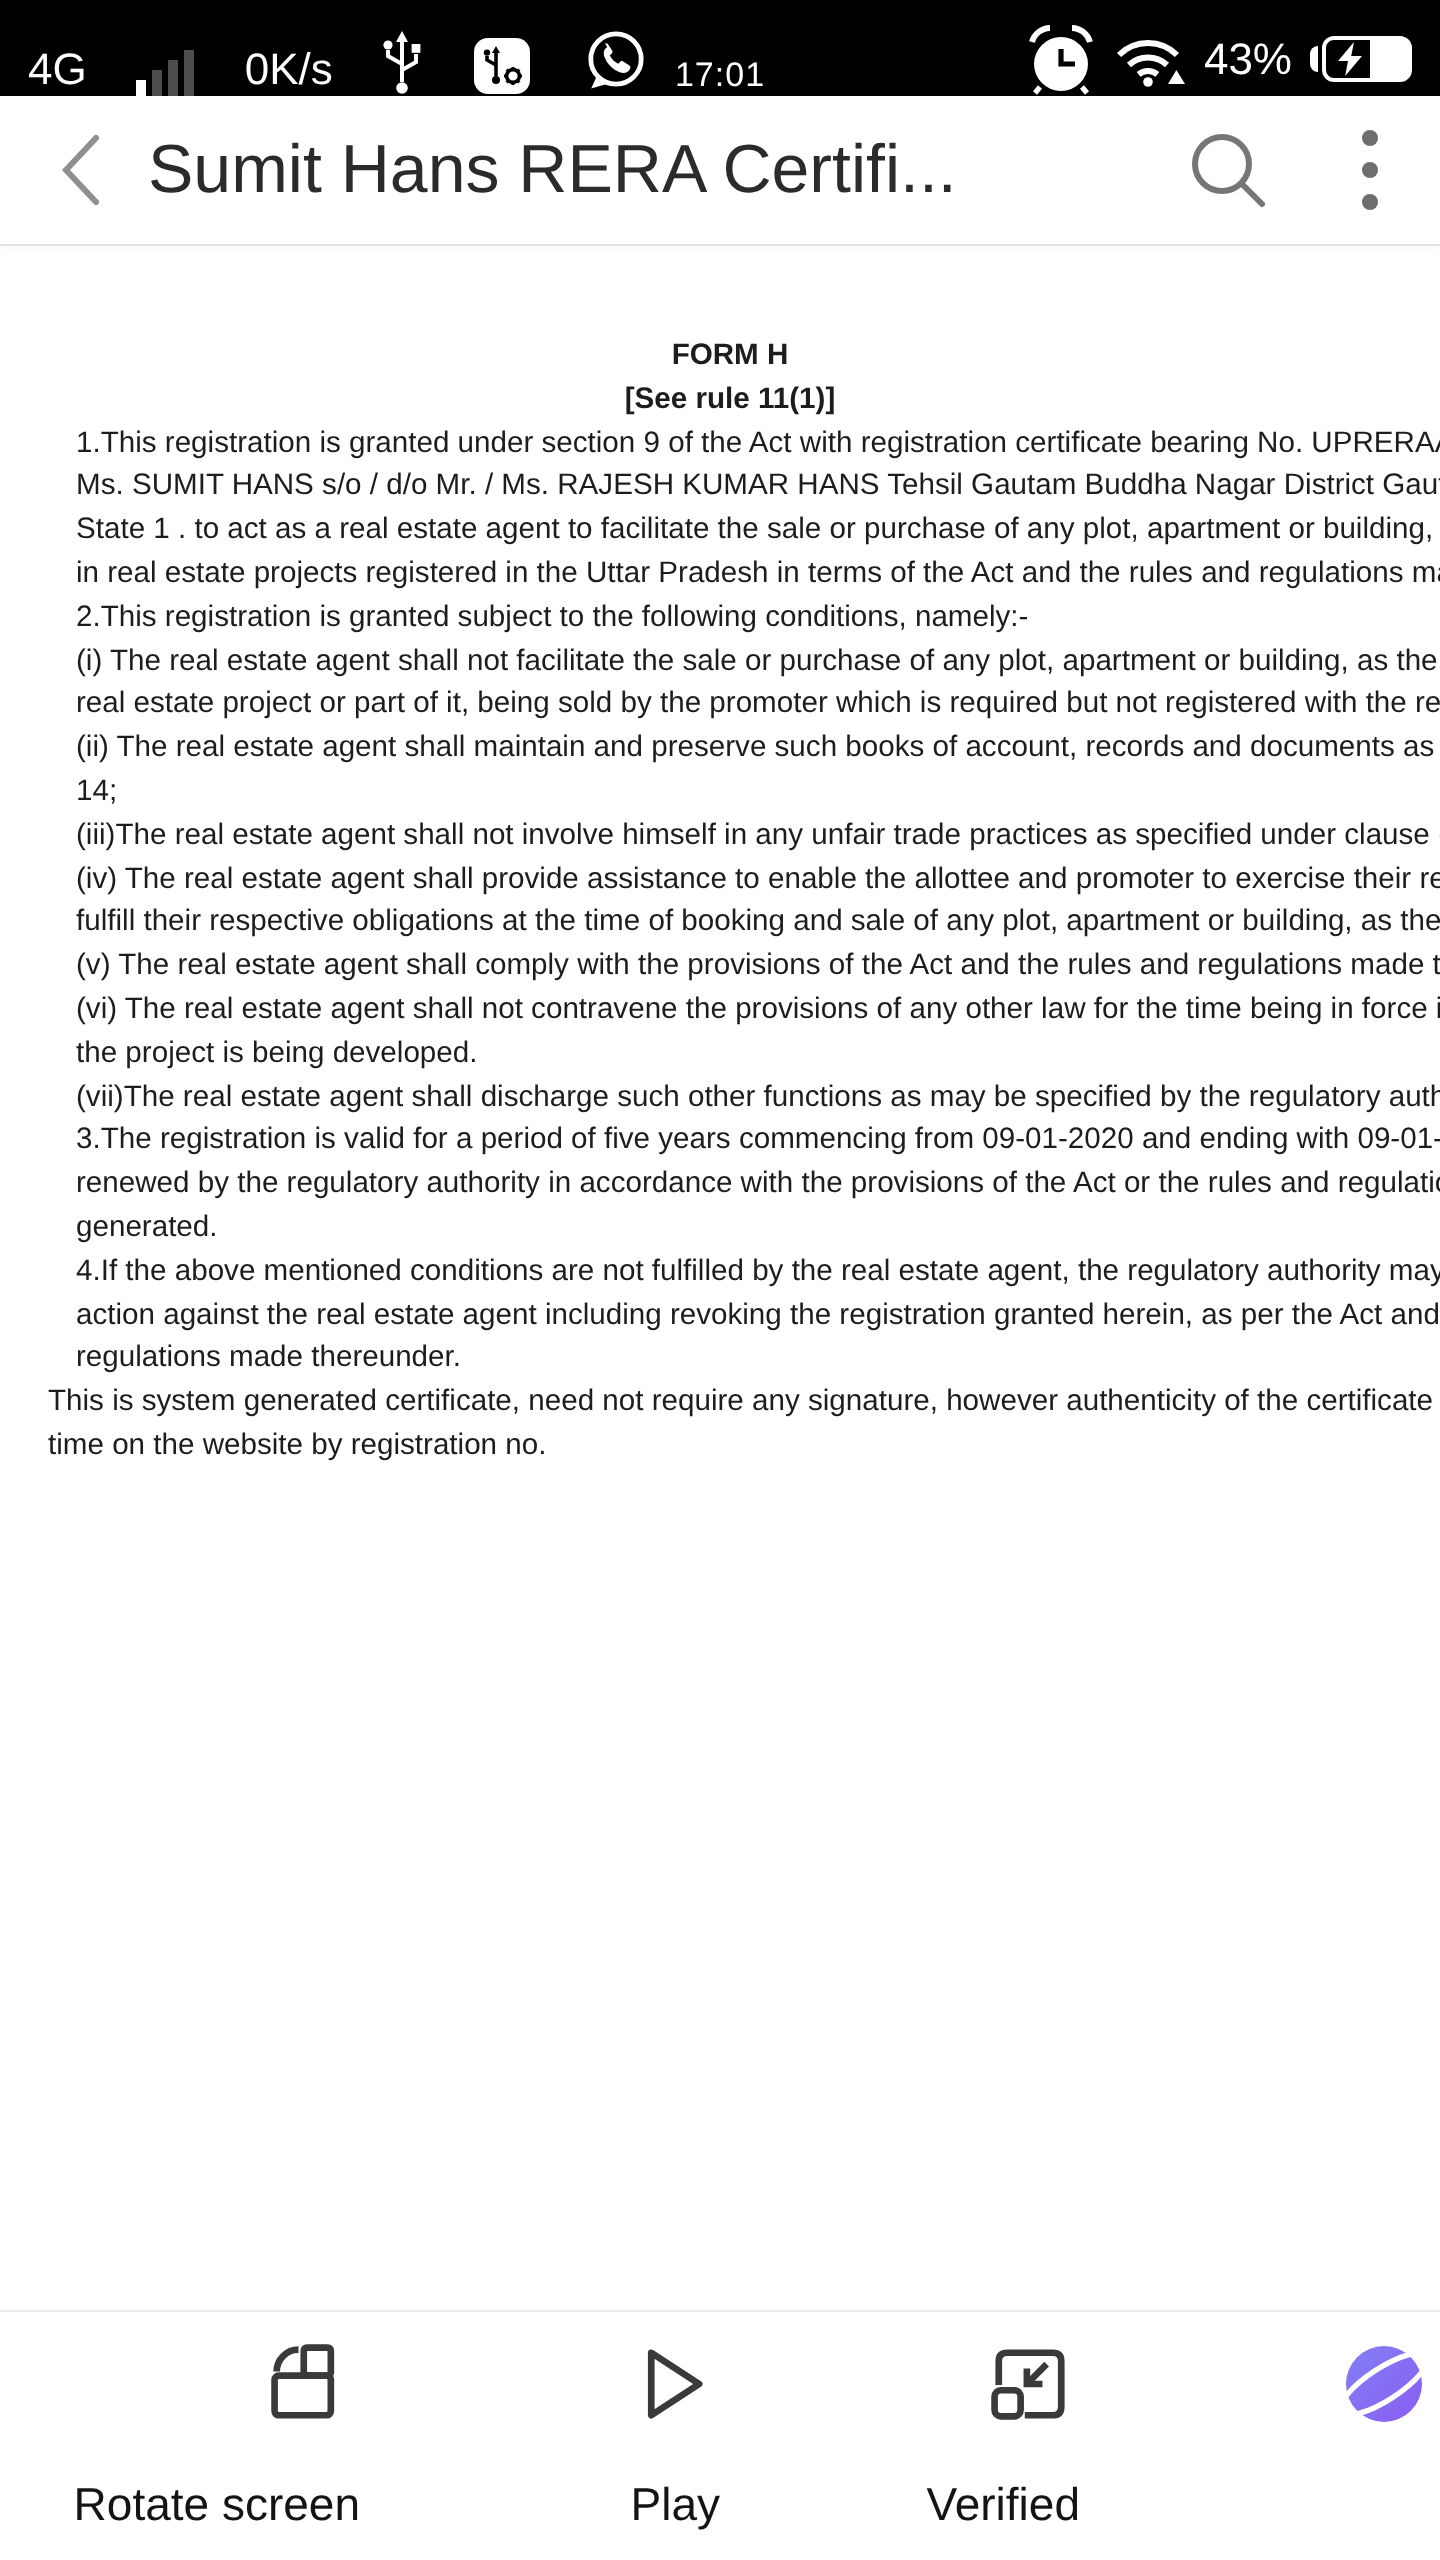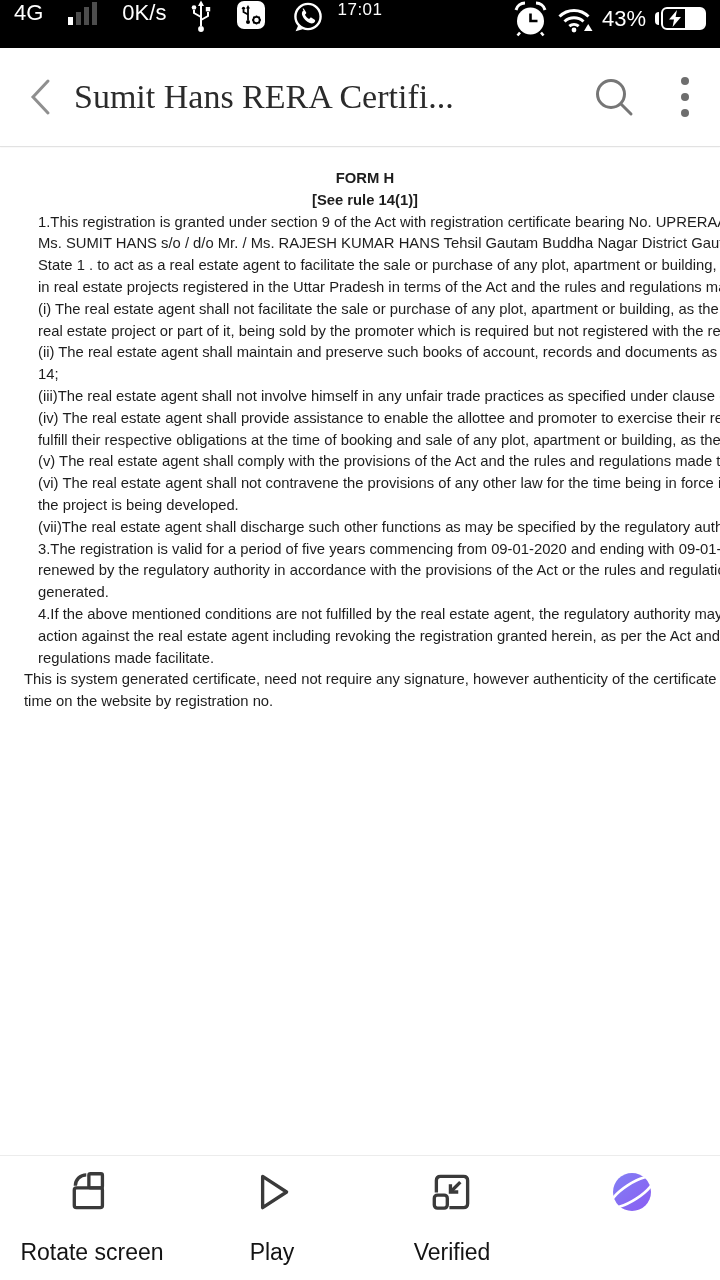--- a/index.html
+++ b/index.html
@@ -4,44 +4,44 @@
 <style>
   html,body { margin:0; padding:0; }
   body {
     width:720px; height:1280px; position:relative; overflow:hidden;
     background:#ffffff; font-family:"Liberation Sans", sans-serif;
   }
 
   
   .status-bar {
     position:absolute; top:0; left:0; width:720px; height:48px;
-    background:#000; color:#fff; display:flex; align-items:flex-start;
+    background:#000; color:#fff; display:flex; align-items:flex-end;
     padding:0 14px; box-sizing:border-box; gap:24px;
   }
   .sb-text { font-size:22px; }
   .sb-time {
     position:absolute; left:50%; transform:translateX(-50%);
     font-size:17px; letter-spacing:0.5px;
   }
   .sb-right { margin-left:auto; display:flex; align-items:center; gap:9px; }
   .battery { display:flex; align-items:center; }
   .battery-cap { width:4px; height:13px; background:#fff; border-radius:4px 0 0 4px; margin-right:2px; }
   .battery-body {
     width:45px; height:23px; border:2.5px solid #fff; border-radius:6px;
     position:relative; box-sizing:border-box;
   }
   .battery-fill { position:absolute; right:0; top:0; height:100%; width:46%; background:#fff; border-radius:0 2px 2px 0; }
   .battery-bolt { position:absolute; left:6px; top:1px; }
 
   
   .app-header {
-    position:absolute; top:48px; left:0; width:720px; height:99px;
+    position:absolute; top:48px; left:0; width:720px; height:75px;
     background:#fff; display:flex; align-items:center;
     padding:0 30px 0 28px; box-sizing:border-box;
-    border-bottom:1px solid #e2e2e2; box-shadow:0 1px 2px rgba(0,0,0,0.04);font-family:Liberation Serif, serif;
+    border-bottom:1px solid #e2e2e2; box-shadow:0 1px 2px rgba(0,0,0,0.04);
   }
   .header-title {
     font-size:34px; color:#2b2b2b; margin-left:22px; flex:1;
     white-space:nowrap; overflow:hidden;
   }
   .icon-btn { background:none; border:none; padding:0; display:flex; align-items:center; justify-content:center; cursor:pointer; }
   .search-btn { margin-right:44px; }
 
   
   .document-page {
@@ -54,21 +54,21 @@
   .line-footer { margin-left:-14px; }
 
   
   .toolbar {
     position:absolute; left:0; bottom:0; width:720px; height:124px;
     background:#fff; border-top:1px solid #ececec;
     display:flex; align-items:stretch;
   }
   .tool-btn {
     flex:1; background:none; border:none; padding:10px 0 14px 4px; cursor:pointer;
-    display:flex; flex-direction:column; align-items:center; justify-content:space-between;
+    display:flex; flex-direction:column; align-items:flex-end; justify-content:space-between;
     font-family:"Liberation Sans", sans-serif;
   }
   .tool-icon { height:52px; display:flex; align-items:center; justify-content:center; }
   .tool-label { font-size:23px; color:#141414; white-space:nowrap; }
 </style>
 </head>
 <body>
 
 <div class="status-bar">
   <span class="sb-text">4G</span>
@@ -174,42 +174,43 @@
     <svg width="10" height="42" viewBox="0 0 10 42">
       <circle cx="5" cy="5" r="4" fill="#6e6e6e"></circle>
       <circle cx="5" cy="21" r="4" fill="#6e6e6e"></circle>
       <circle cx="5" cy="37" r="4" fill="#6e6e6e"></circle>
     </svg>
   </button>
 </div>
 
 <div class="document-page">
     <div class="doc-line line-heading">FORM H</div>
-    <div class="doc-line line-heading">[See rule 14(1)]</div>
+    <div class="doc-line line-heading">[See rule 11(1)]</div>
     <div class="doc-line line-body">1.This registration is granted under section 9 of the Act with registration certificate bearing No. UPRERAAGT18249 to - Mr. /</div>
     <div class="doc-line line-body">Ms. SUMIT HANS s/o / d/o Mr. / Ms. RAJESH KUMAR HANS Tehsil Gautam Buddha Nagar District Gautam Buddha Nagar</div>
     <div class="doc-line line-body">State 1 . to act as a real estate agent to facilitate the sale or purchase of any plot, apartment or building, as the case may be,</div>
     <div class="doc-line line-body">in real estate projects registered in the Uttar Pradesh in terms of the Act and the rules and regulations made thereunder,</div>
+    <div class="doc-line line-body">2.This registration is granted subject to the following conditions, namely:-</div>
     <div class="doc-line line-body">(i) The real estate agent shall not facilitate the sale or purchase of any plot, apartment or building, as the case may be, in a</div>
     <div class="doc-line line-body">real estate project or part of it, being sold by the promoter which is required but not registered with the regulatory authority;</div>
     <div class="doc-line line-body">(ii) The real estate agent shall maintain and preserve such books of account, records and documents as provided under rule</div>
     <div class="doc-line line-body">14;</div>
     <div class="doc-line line-body">(iii)The real estate agent shall not involve himself in any unfair trade practices as specified under clause (c) of section 10;</div>
     <div class="doc-line line-body">(iv) The real estate agent shall provide assistance to enable the allottee and promoter to exercise their respective rights and</div>
     <div class="doc-line line-body">fulfill their respective obligations at the time of booking and sale of any plot, apartment or building, as the case may be.</div>
     <div class="doc-line line-body">(v) The real estate agent shall comply with the provisions of the Act and the rules and regulations made thereunder;</div>
     <div class="doc-line line-body">(vi) The real estate agent shall not contravene the provisions of any other law for the time being in force in the area where</div>
     <div class="doc-line line-body">the project is being developed.</div>
     <div class="doc-line line-body">(vii)The real estate agent shall discharge such other functions as may be specified by the regulatory authority by regulations;</div>
     <div class="doc-line line-body">3.The registration is valid for a period of five years commencing from 09-01-2020 and ending with 09-01-2025 unless</div>
     <div class="doc-line line-body">renewed by the regulatory authority in accordance with the provisions of the Act or the rules and regulations made</div>
     <div class="doc-line line-body">generated.</div>
     <div class="doc-line line-body">4.If the above mentioned conditions are not fulfilled by the real estate agent, the regulatory authority may take necessary</div>
     <div class="doc-line line-body">action against the real estate agent including revoking the registration granted herein, as per the Act and the rules and</div>
-    <div class="doc-line line-body">regulations made facilitate.</div>
+    <div class="doc-line line-body">regulations made thereunder.</div>
     <div class="doc-line line-footer">This is system generated certificate, need not require any signature, however authenticity of the certificate can be Verified any</div>
     <div class="doc-line line-footer">time on the website by registration no.</div>
   </div>
 
 <div class="toolbar">
 
   <button class="tool-btn">
     <span class="tool-icon">
       <svg width="50" height="50" viewBox="0 0 48 48">
         <rect x="7" y="20" width="27" height="19" rx="2" stroke="#3a3a3a" stroke-width="3.2" fill="none"></rect>

